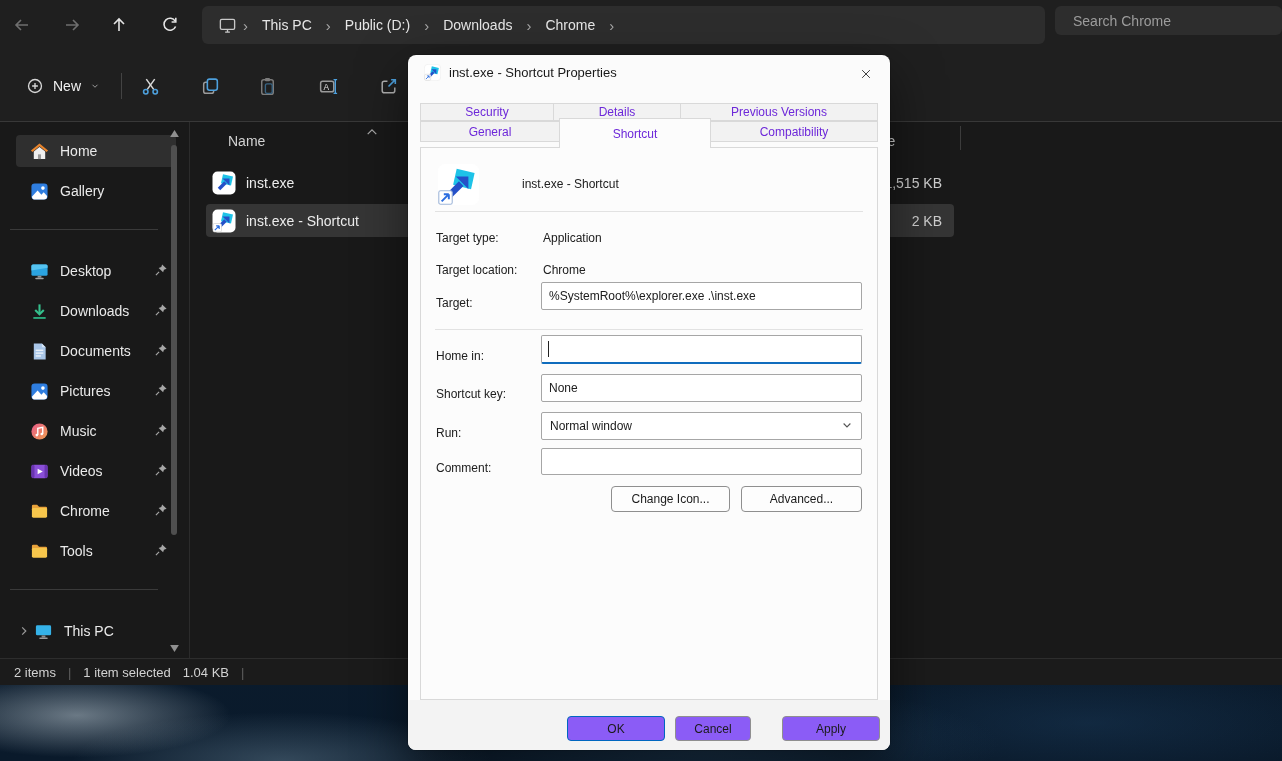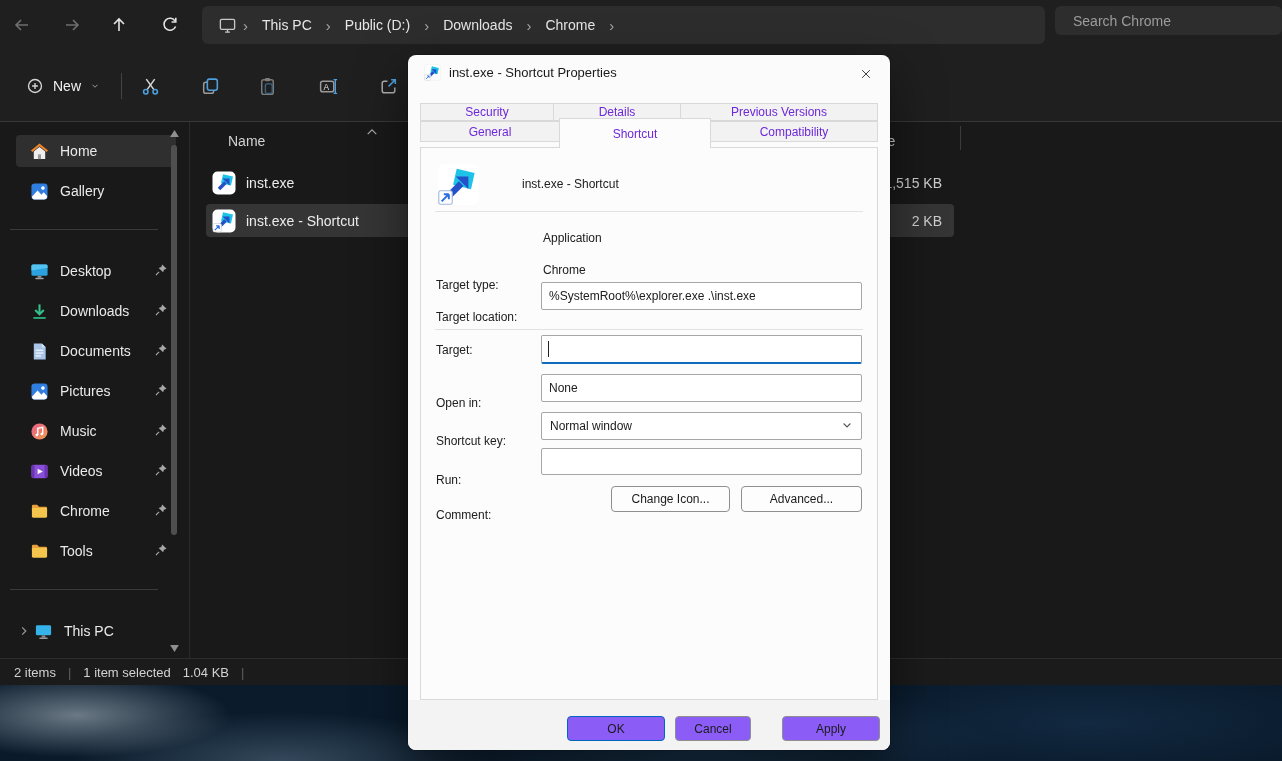--- a/index.html
+++ b/index.html
@@ -57,21 +57,21 @@
     box-shadow:0 18px 50px rgba(0,0,0,.5), 0 0 0 1px rgba(0,0,0,.14); color:#1b1b1b; font-size:12px; z-index:10; }
   .dlg-title { position:absolute; left:0; top:0; right:0; height:36px; }
   .dlg-title .ttl { position:absolute; left:41px; top:10px; font-size:13px; color:#191919; }
   .dlg-title .ticon { position:absolute; left:16px; top:9px; }
   .dlg-close { position:absolute; right:9px; top:5px; width:30px; height:27px; display:flex; align-items:center; justify-content:center; border-radius:4px; }
   .tab { position:absolute; background:#f2f2f2; border:1px solid #d9d9d9; display:flex; align-items:center; justify-content:center; font-size:12px; color:#6d28d9; z-index:2; }
   .tab.r1 { top:48px; height:18px; }
   .tab.r2 { top:66px; height:21px; }
   .tab.active { top:63px; height:30px; background:#fcfcfc; border-bottom:none; z-index:4; }
   .panel { position:absolute; left:12px; top:92px; width:458px; height:553px; background:#fcfcfc; border:1px solid #d9d9d9; z-index:1; }
-  .p-lbl { position:absolute; left:15px; font-size:12px; color:#202020;margin-top:47px; }
+  .p-lbl { position:absolute; left:15px; font-size:12px; color:#202020; }
   .p-val { position:absolute; left:122px; font-size:12px; color:#202020; }
   .p-hr { position:absolute; left:14px; right:14px; height:1px; background:#e2e2e2; }
   .p-input { position:absolute; left:120px; width:321px; height:28px; border:1px solid #a6a6a6; border-radius:2px; background:#fff; font-size:12px; color:#202020; padding:0 7px; font-family:inherit; outline:none; }
   .p-input.focused { border-bottom:2px solid #0f6cbd; }
   .caret { position:absolute; left:127px; width:1px; height:16px; background:#222; }
   .p-select { position:absolute; left:120px; width:321px; height:28px; border:1px solid #a6a6a6; border-radius:2px; background:#fff; display:flex; align-items:center; padding:0 8px; }
   .p-select .chev { margin-left:auto; }
   .p-btn { position:absolute; height:26px; background:#fdfdfd; border:1px solid #8f8f8f; border-radius:4px; display:flex; align-items:center; justify-content:center; font-size:12px; color:#1b1b1b; }
   .dlg-footer { position:absolute; left:0; bottom:0; right:0; height:50px; background:#f3f3f3; border-radius:0 0 8px 8px; }
   .f-btn { position:absolute; top:16px; height:25px; background:#8b5cf6; border:1px solid #8f8f8f; border-radius:4px; display:flex; align-items:center; justify-content:center; font-size:12px; }
@@ -451,21 +451,21 @@
       <span class="p-val" style="top:83px">Application</span>
 
       <span class="p-lbl" style="top:115px">Target location:</span>
       <span class="p-val" style="top:115px">Chrome</span>
 
       <span class="p-lbl" style="top:148px">Target:</span>
       <input class="p-input" style="top: 134px;" value="%SystemRoot%\explorer.exe .\inst.exe">
 
       <div class="p-hr" style="top:181px"></div>
 
-      <span class="p-lbl" style="top:201px">Open in:</span>
+      <span class="p-lbl" style="top:201px">Home in:</span>
       <input class="p-input focused" style="top: 187px; height: 29px;" value="">
       <div class="caret" style="top:193px"></div>
 
       <span class="p-lbl" style="top:239px">Shortcut key:</span>
       <input class="p-input" style="top: 226px;" value="None">
 
       <span class="p-lbl" style="top:278px">Run:</span>
       <div class="p-select" style="top:264px">
         <span>Normal window</span>
         <span class="chev">

